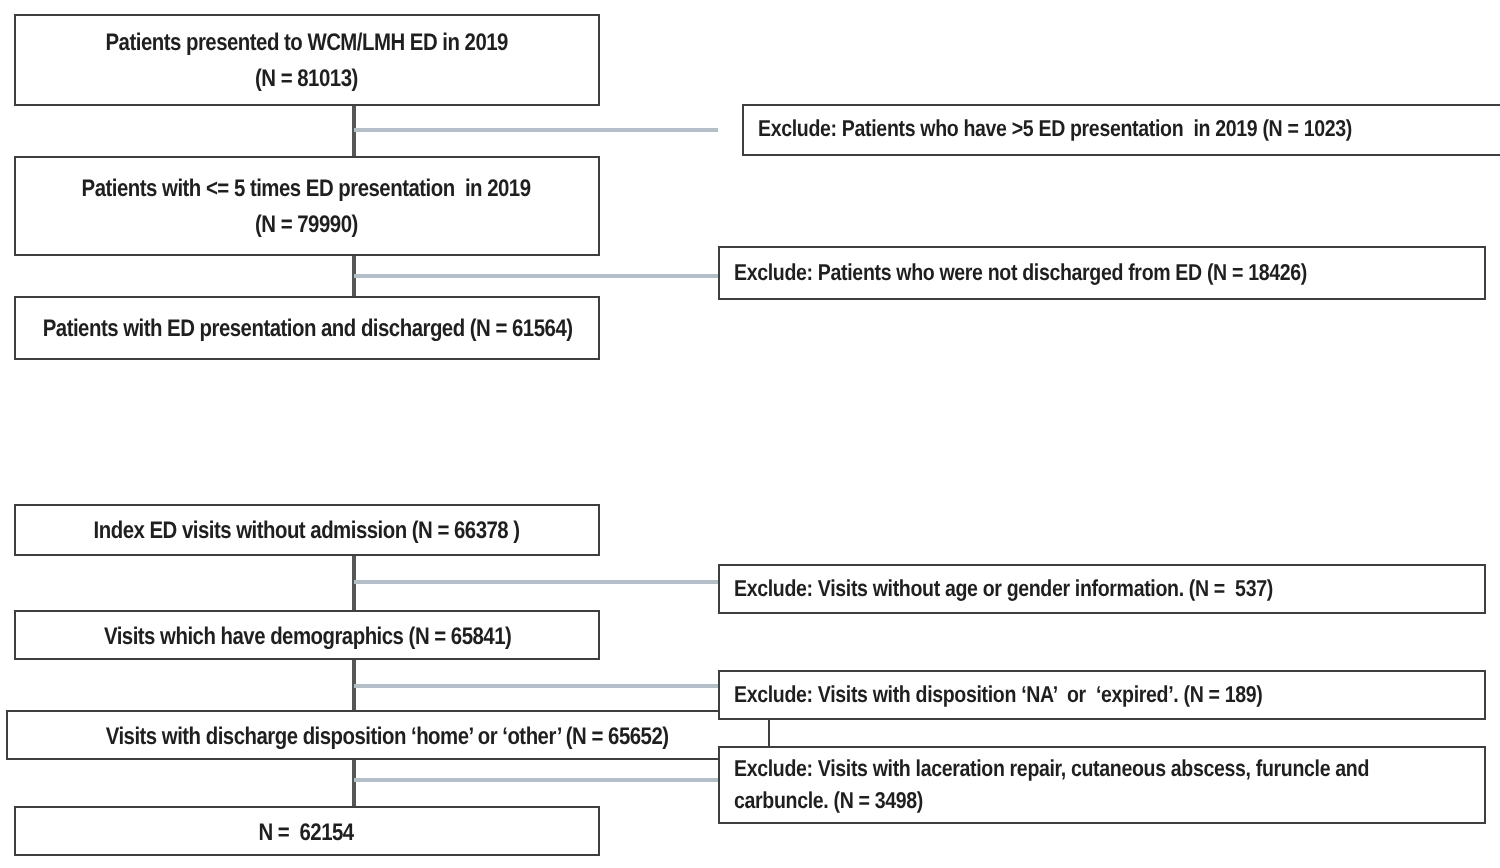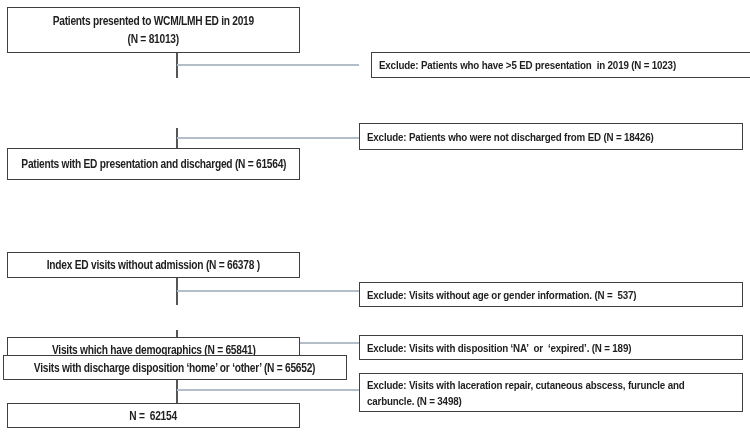--- a/index.html
+++ b/index.html
@@ -73,22 +73,22 @@
     height: 2px;
     background: #b4bec8;
     z-index: 1;
   }
 
   
   #b1 { top: 7px;   height: 46px; }
   #b2 { top: 78px;  height: 50px; }
   #b3 { top: 148px; height: 32px; align-items: center; }
   #b4 { top: 252px; height: 26px; text-align: center; }
-  #b5 { top: 305px; height: 25px; margin-top: 32px; }
-  #b6 { top: 355px; height: 25px; left: 3px; width: 344px; }
+  #b5 { top: 305px; height: 25px; }
+  #b6 { top: 355px; height: 25px; left: 3px; width: 382px; }
   #b7 { top: 403px; height: 25px; }
 
   
   #e1 { top: 52px;  height: 26px; margin-left: 12px; }
   #e2 { top: 123px; height: 27px; }
   #e3 { top: 282px; height: 25px; }
   #e4 { top: 335px; height: 25px; }
   #e5 { top: 373px; height: 39px; }
 
   
@@ -120,20 +120,24 @@
   <div class="hline" id="h2"></div>
   <div class="hline" id="h3"></div>
   <div class="hline" id="h4"></div>
   <div class="hline" id="h5"></div>
 
   <div class="mbox" id="b1">
     <span class="t">Patients presented to WCM/LMH ED in 2019</span>
     <span class="t">(N = 81013)</span>
   </div>
 
+  <div class="mbox" id="b2">
+    <span class="t">Patients with &lt;= 5 times ED presentation  in 2019</span>
+    <span class="t">(N = 79990)</span>
+  </div>
 
   <div class="mbox" id="b3">
     <span class="t">Patients with ED presentation and discharged (N = 61564)</span>
   </div>
 
   <div class="mbox" id="b4">
     <span class="t">Index ED visits without admission (N = 66378 )</span>
   </div>
 
   <div class="mbox" id="b5">

